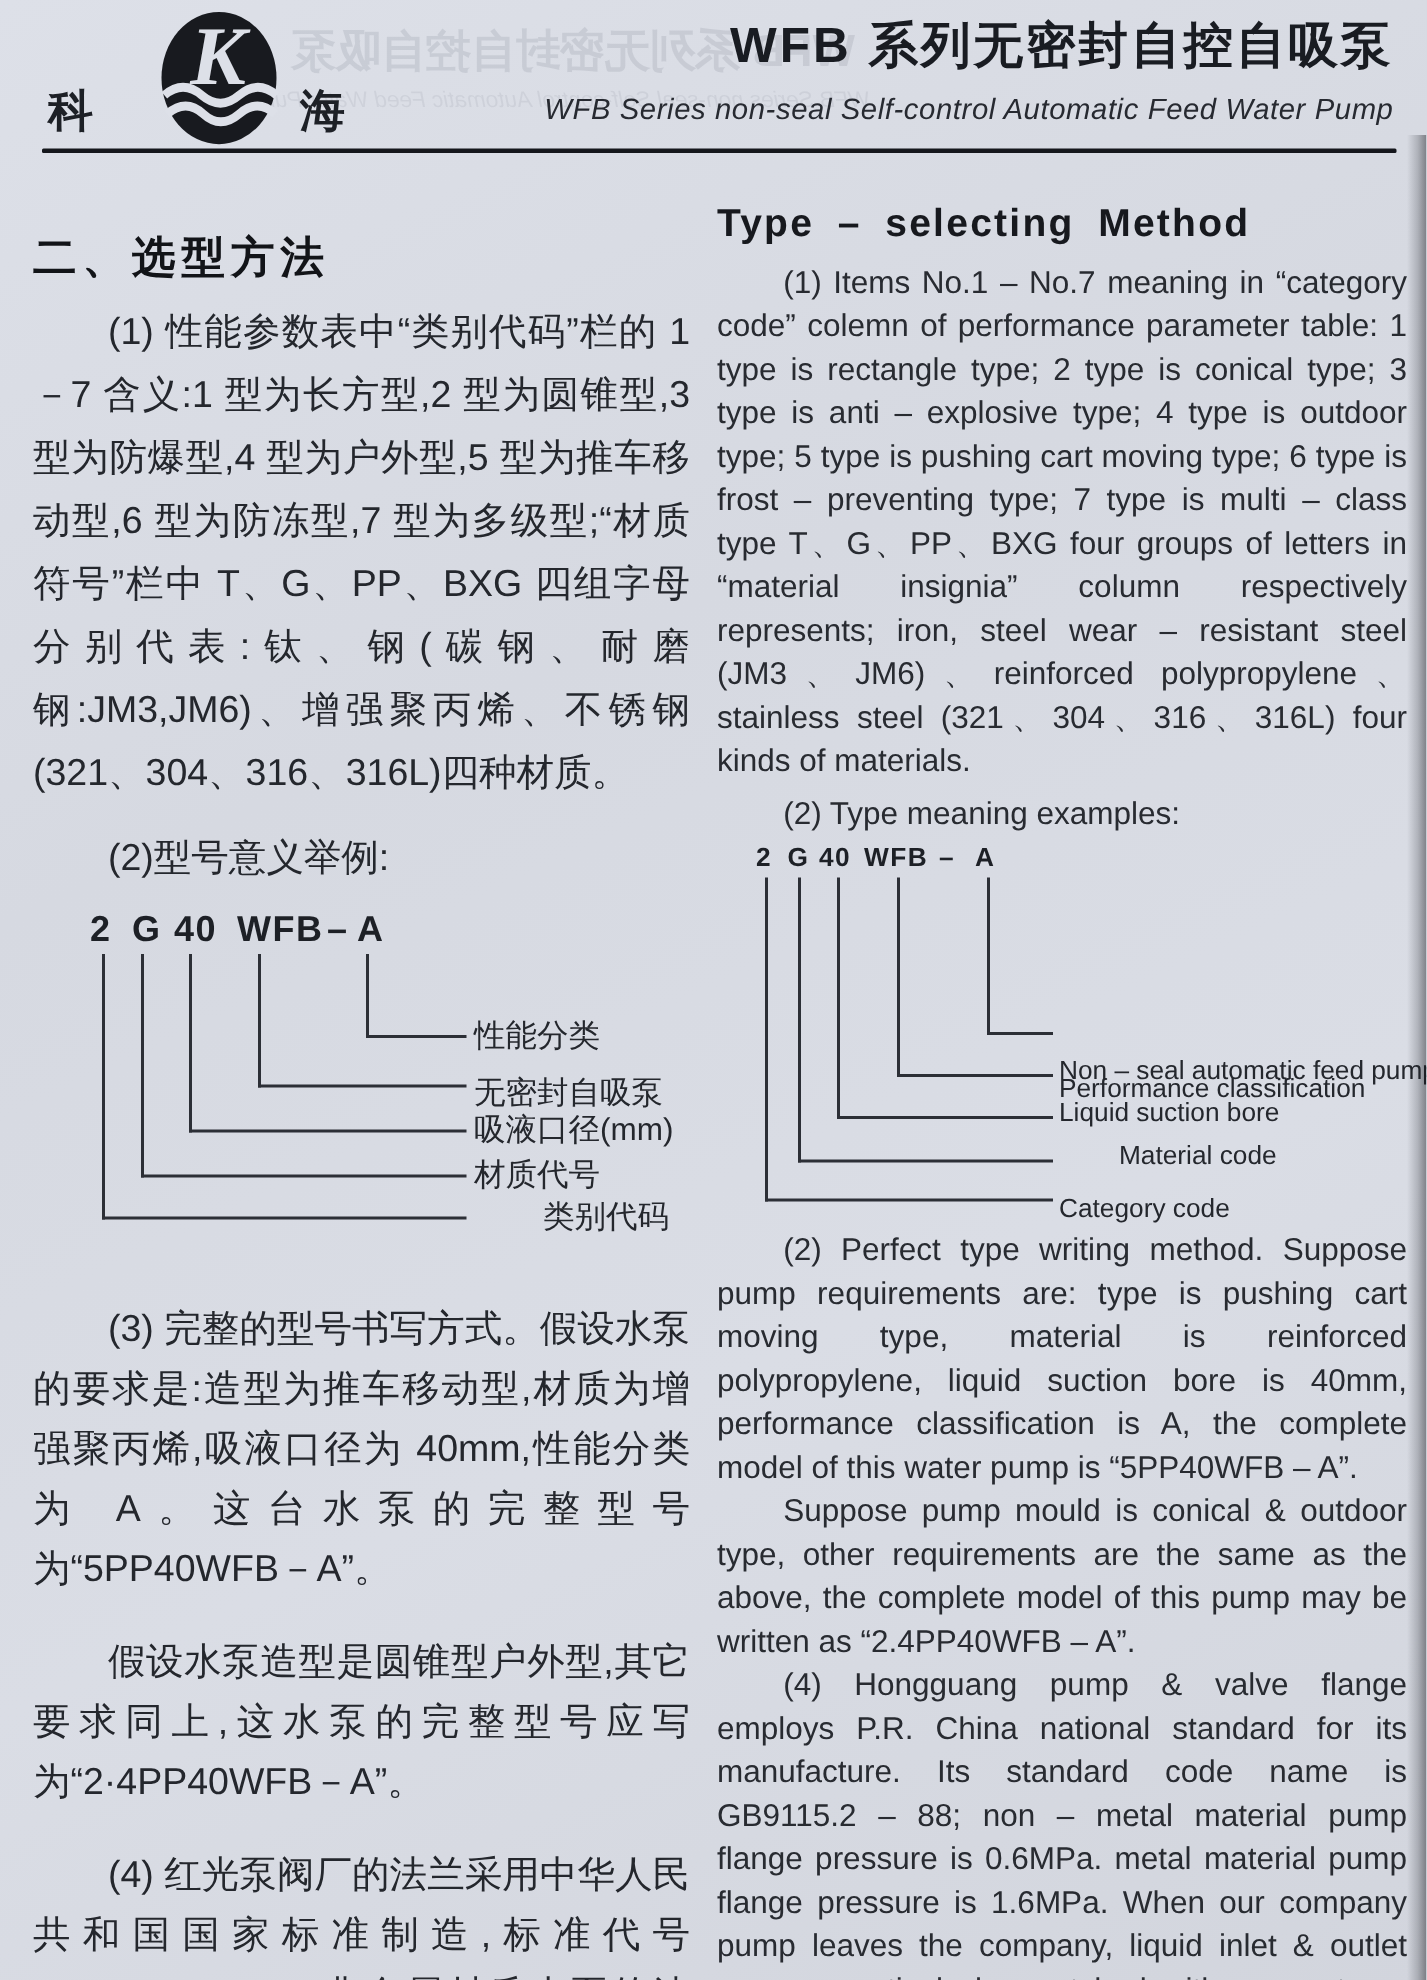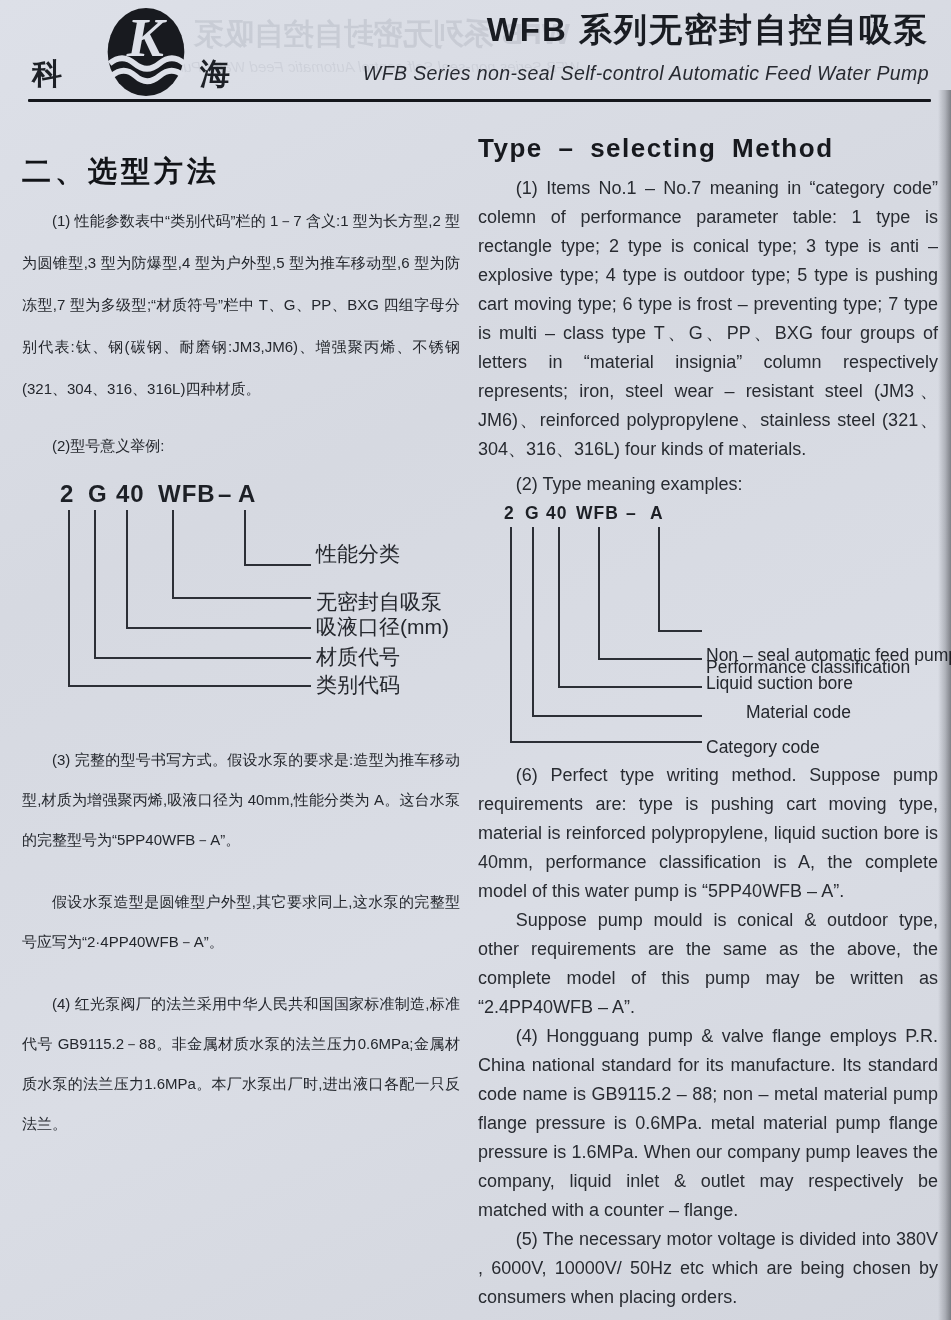--- a/index.html
+++ b/index.html
@@ -32,45 +32,45 @@
   .titles{position:absolute;right:22px;top:8px;text-align:right;}
   .title-cn{font-size:33px;font-weight:bold;color:#191c22;letter-spacing:2px;}
   .title-en{margin-top:9px;font-size:19.5px;font-style:italic;color:#272a31;letter-spacing:.4px;}
   .header-rule{position:absolute;left:28px;right:20px;top:99px;height:3px;background:#15171c;border-radius:1px;}
   
   .col{position:absolute;top:133px;}
   .col-left{left:22px;width:438px;}
   .col-right{left:478px;width:460px;}
   
   .h-cn{font-size:29px;font-weight:bold;color:#121418;letter-spacing:4px;margin:19px 0 8px 0;}
-  p.cn{font-size:15px;line-height:42px;text-align:justify;text-indent:2em;margin:0;color:#24272d;}
+  p.cn{font-size:25px;line-height:42px;text-align:justify;text-indent:2em;margin:0;color:#24272d;}
   p.cn.sp{line-height:40px;}
   p.cn + p.cn{margin-top:16px;}
   .para2-label-cn{margin-top:16px !important;}
   
   .h-en{font-size:26px;font-weight:bold;color:#17191e;letter-spacing:1.5px;word-spacing:7px;margin:0 0 10px 0;}
-  p.en{font-size:18px;line-height:29px;text-align:justify;text-indent:2.1em;margin:0;color:#282b31;}
+  p.en{font-size:21px;line-height:29px;text-align:justify;text-indent:2.1em;margin:0;color:#282b31;}
   
   .diagram{position:relative;}
   .diagram .tok{position:absolute;top:0;font-weight:600;color:#1d2026;}
   .diagram .conn{position:absolute;border-left:2px solid #2c2f36;border-bottom:2px solid #2c2f36;}
   .diagram .lbl{position:absolute;white-space:nowrap;color:#24272d;}
   
   .diagram-cn{height:236px;margin-top:14px;}
   .diagram-cn .tok{font-size:24px;letter-spacing:1px;}
   .diagram-cn .t0{left:38px;}  .diagram-cn .t1{left:66px;}  .diagram-cn .t2{left:94px;}
   .diagram-cn .t3{left:136px;} .diagram-cn .t4{left:196px;} .diagram-cn .t5{left:216px;}
   .diagram-cn .c0{left:222px;top:30px;height:54px; width:65px;}
   .diagram-cn .c1{left:150px;top:30px;height:87px; width:137px;}
   .diagram-cn .c2{left:104px;top:30px;height:117px;width:183px;}
   .diagram-cn .c3{left:72px; top:30px;height:147px;width:215px;}
   .diagram-cn .c4{left:46px; top:30px;height:175px;width:241px;}
   .diagram-cn .lbl{left:294px;font-size:21px;}
-  .diagram-cn .l0{top:60px;} .diagram-cn .l1{top:108px;} .diagram-cn .l2{top:133px;}
-  .diagram-cn .l3{top:163px;} .diagram-cn .l4{top:191px;}
+  .diagram-cn .l0{top:70px;} .diagram-cn .l1{top:108px;} .diagram-cn .l2{top:133px;}
+  .diagram-cn .l3{top:163px;} .diagram-cn .l4{top:191px;margin-left:46px;}
   
   .diagram-en{height:252px;margin-top:4px;}
   .diagram-en .tok{font-size:17.5px;letter-spacing:1px;}
   .diagram-en .t0{left:26px;} .diagram-en .t1{left:47px;} .diagram-en .t2{left:68px;}
   .diagram-en .t3{left:98px;} .diagram-en .t4{left:148px;} .diagram-en .t5{left:172px;}
   .diagram-en .c0{left:180px;top:24px;height:103px;width:42px;}
   .diagram-en .c1{left:120px;top:24px;height:131px;width:102px;}
   .diagram-en .c2{left:80px; top:24px;height:159px;width:142px;}
   .diagram-en .c3{left:54px; top:24px;height:188px;width:168px;}
   .diagram-en .c4{left:32px; top:24px;height:214px;width:190px;}
@@ -157,20 +157,20 @@
       <div class="conn c2"></div>
       <div class="conn c3"></div>
       <div class="conn c4"></div>
       <span class="lbl l0">Performance classification</span>
       <span class="lbl l1">Non – seal automatic feed pump</span>
       <span class="lbl l2">Liquid suction bore</span>
       <span class="lbl l3">Material code</span>
       <span class="lbl l4">Category code</span>
     </div>
 
-    <p class="en" style="margin-top:6px">(6) Perfect type writing method. Suppose pump requirements are: type is pushing cart moving type, material is reinforced polypropylene, liquid suction bore is 40mm, performance classification is A, the complete model of this water pump is “5PP40WFB – A”.</p>
+    <p class="en" style="margin-top:6px">(2) Perfect type writing method. Suppose pump requirements are: type is pushing cart moving type, material is reinforced polypropylene, liquid suction bore is 40mm, performance classification is A, the complete model of this water pump is “5PP40WFB – A”.</p>
     <p class="en">Suppose pump mould is conical &amp; outdoor type, other requirements are the same as the above, the complete model of this pump may be written as “2.4PP40WFB – A”.</p>
     <p class="en">(4) Hongguang pump &amp; valve flange employs P.R. China national standard for its manufacture. Its standard code name is GB9115.2 – 88; non – metal material pump flange pressure is 0.6MPa. metal material pump flange pressure is 1.6MPa. When our company pump leaves the company, liquid inlet &amp; outlet may respectively be matched with a counter – flange.</p>
     <p class="en">(5) The necessary motor voltage is divided into 380V , 6000V, 10000V/ 50Hz etc which are being chosen by consumers when placing orders.</p>
   </div>
 
   <div class="edge-shadow"></div>
 </div>
 
 </body></html>

